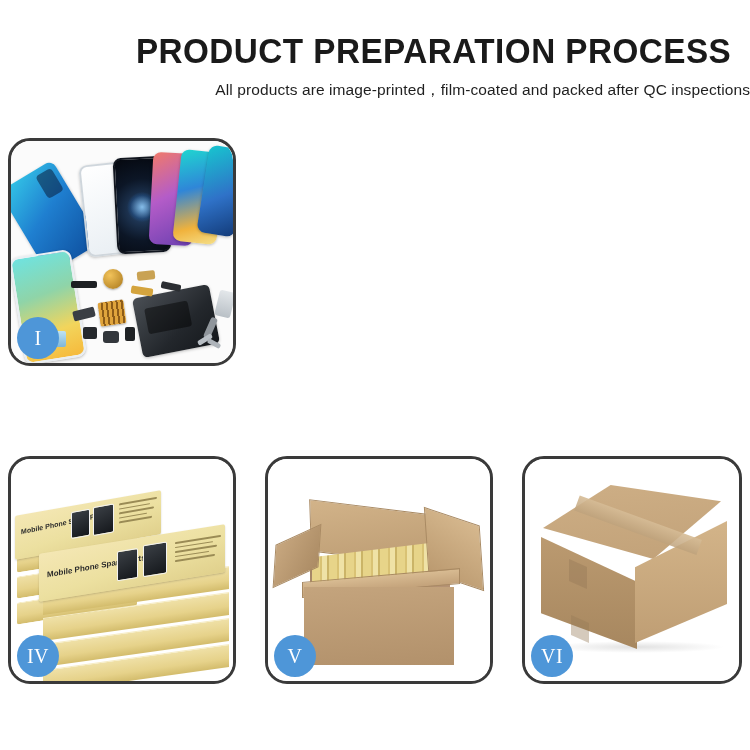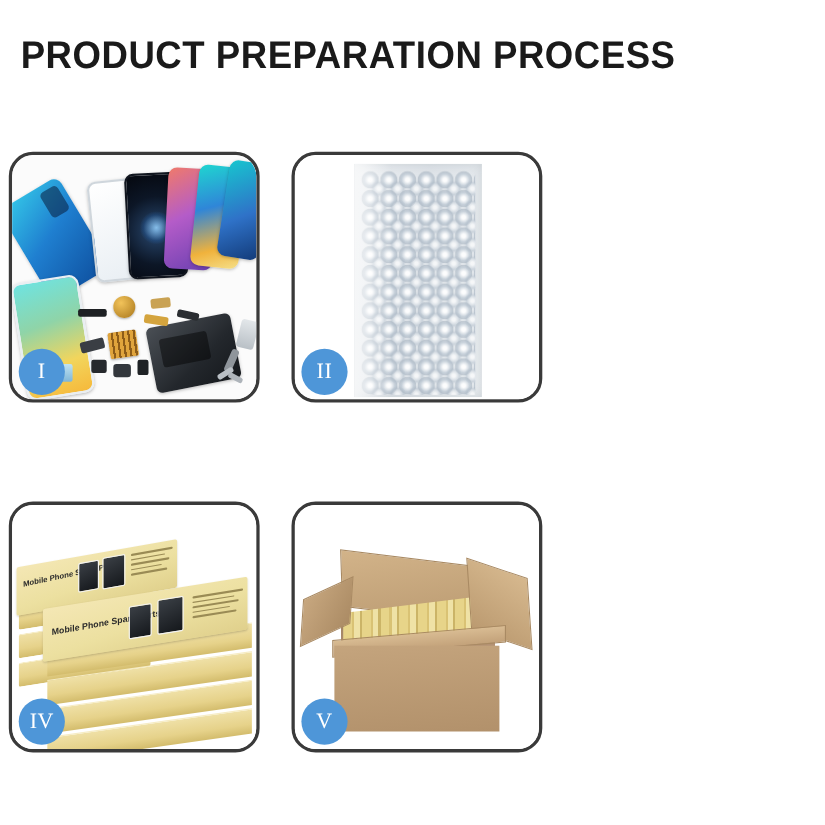--- a/index.html
+++ b/index.html
@@ -5,21 +5,21 @@
   html, body {
     margin: 0; padding: 0;
     width: 750px; height: 750px;
     background: #ffffff;
     font-family: "Liberation Sans", sans-serif;
     overflow: hidden;
   }
   #page { position: relative; width: 750px; height: 750px; background: #fff; }
 
   
-  .header { position: absolute; left: 0; top: 0; width: 750px; text-align: left; }
+  .header { position: absolute; left: 0; top: 0; width: 750px; text-align: right; }
   .title {
     margin: 0; padding-top: 33px;
     font-size: 35px; font-weight: 700; letter-spacing: 0.5px;
     color: #1a1a1a; line-height: 1.05;
     transform: scaleX(0.95); transform-origin: center;
     white-space: nowrap;
   }
   .subtitle {
     margin: 0; padding-top: 10px;
     font-size: 15.5px; font-weight: 400; color: #1f1f1f;
@@ -336,20 +336,21 @@
     background: radial-gradient(ellipse at 50% 50%, rgba(120,120,120,.22), transparent 70%);
   }
 </style>
 </head>
 <body>
 
 <div id="page">
 
   <div class="header">
     <h1 class="title">PRODUCT PREPARATION PROCESS</h1>
+    <p class="subtitle">All products are image-printed，film-coated and packed after QC inspections</p>
   </div>
 
   <div class="grid">
 
     <div class="row row1">
 
       <div class="card c1">
         <div class="photo scene1">
           <div class="ph ph-back1"></div>
           <div class="ph ph-white"></div>
@@ -371,30 +372,20 @@
           <div class="part p8"></div>
           <div class="part p9"></div>
           <div class="part p10"></div>
           <div class="part p11"></div>
           <div class="part p12"></div>
           <div class="part p13"></div>
         </div>
         <div class="badge">I</div>
       </div>
 
-      <div class="card c2">
-        <div class="photo scene2">
-          <div class="bubble-sleeve">
-            <div class="bubbles"></div>
-            <div class="bubbles2"></div>
-            <div class="sleeve-shine"></div>
-          </div>
-        </div>
-        <div class="badge">II</div>
-      </div>
 
 
     </div>
 
     <div class="row row2">
 
       <div class="card c1">
         <div class="photo scene4">
           <div class="stack">
             <div class="sbox slab sl1"></div>
@@ -442,16 +433,28 @@
           <div class="carton-inner5"></div>
           <div class="yellow-fill5"></div>
           <div class="flap5 left"></div>
           <div class="flap5 right"></div>
           <div class="flap5 frontlip"></div>
           <div class="carton-front5"></div>
         </div>
         <div class="badge">V</div>
       </div>
 
+      <div class="card c3">
+        <div class="photo scene6">
+          <div class="c6-shadow"></div>
+          <div class="c6-top"></div>
+          <div class="c6-left"></div>
+          <div class="c6-right"></div>
+          <div class="c6-tape"></div>
+          <div class="c6-tab1"></div>
+          <div class="c6-tab2"></div>
+        </div>
+        <div class="badge">VI</div>
+      </div>
 
     </div>
   </div>
 </div>
 
 </body></html>

